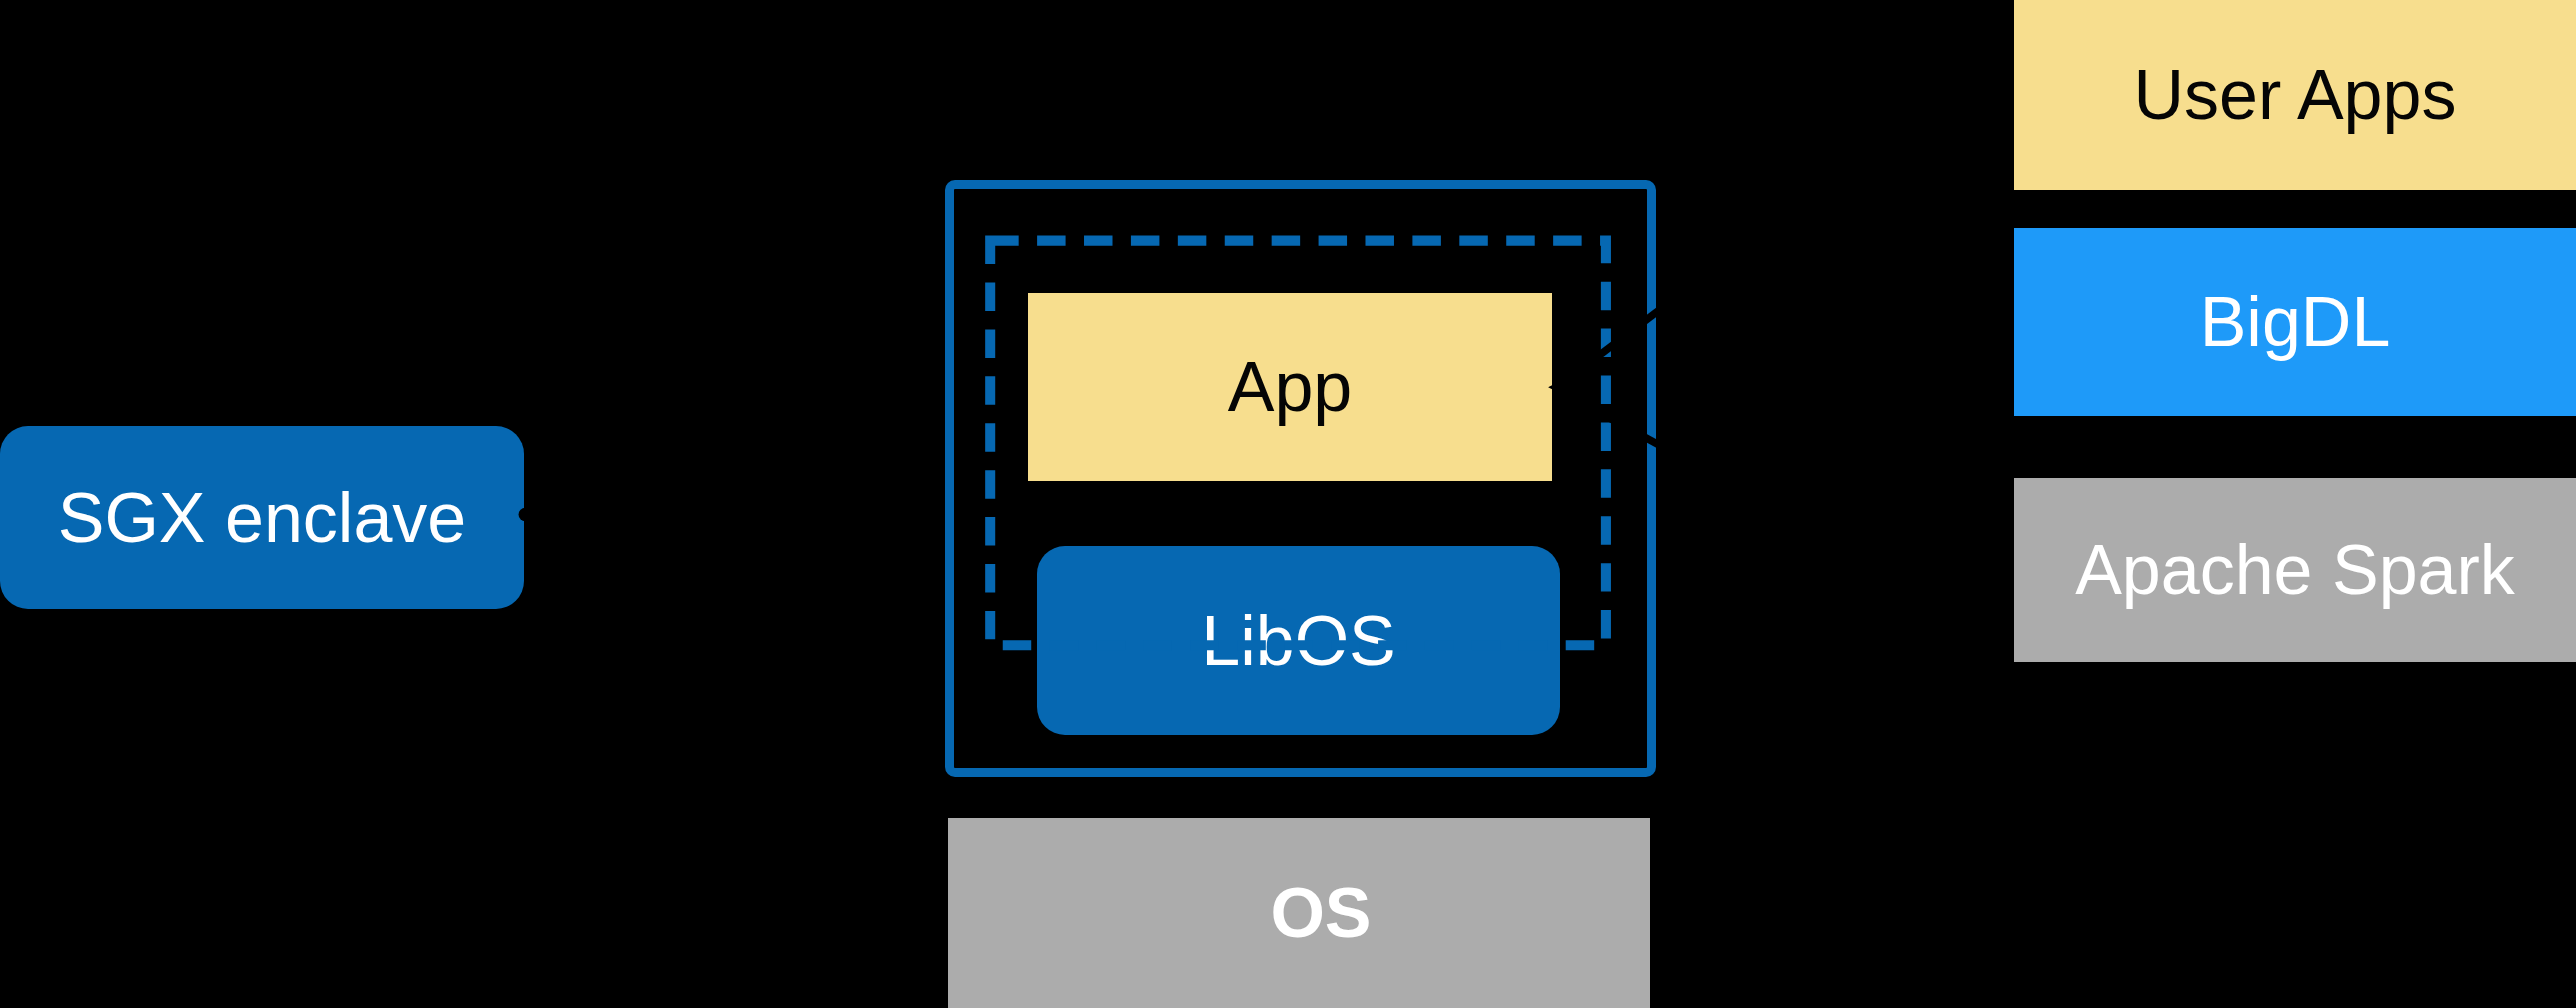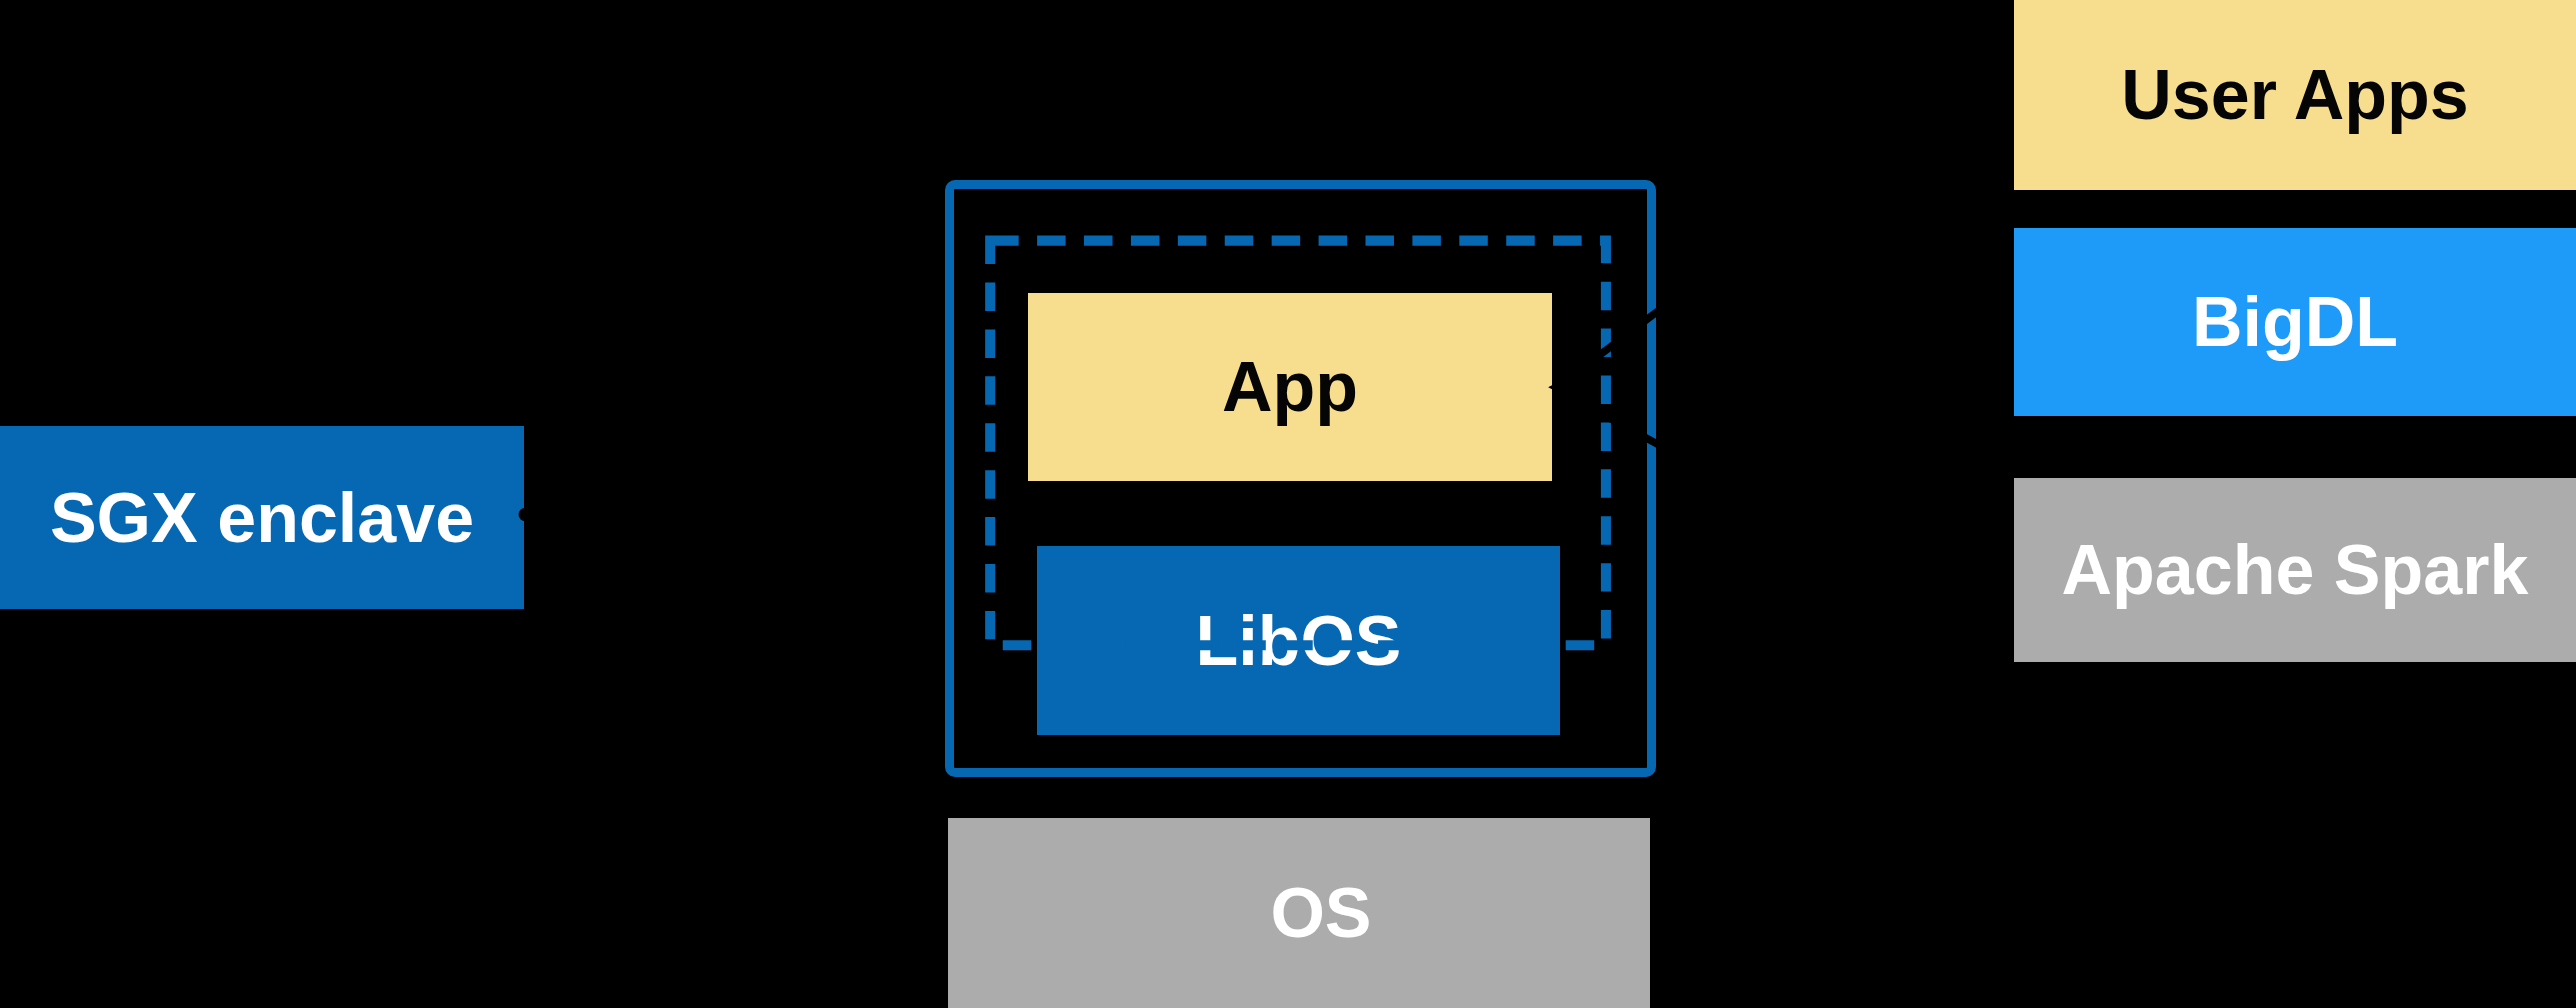--- a/index.html
+++ b/index.html
@@ -19,23 +19,22 @@
     position: absolute;
     display: flex;
     align-items: center;
     justify-content: center;
     box-sizing: border-box;
   }
   .box .label {
     font-size: 70px;
     line-height: 1;
     white-space: nowrap;
-    font-weight: bold;
   }
-  .fill-intel-blue  { background: var(--intel-blue, #0668B2); }
+  .fill-intel-blue  { background: var(--intel-blue, #0668B2); border-radius: 28px; }
   .fill-bright-blue { background: var(--bright-blue, #1E9AF9); }
   .fill-yellow      { background: var(--yellow, #F7DE8E); }
   .fill-gray        { background: var(--gray, #ACACAC); }
   .text-light { color: var(--label-light, #FFFFFF); }
   .text-dark  { color: var(--label-dark, #050505); }
 
   
   #sgx-box    { left: 0px;    top: 426px; width: 524px; height: 183px; }
 
   

